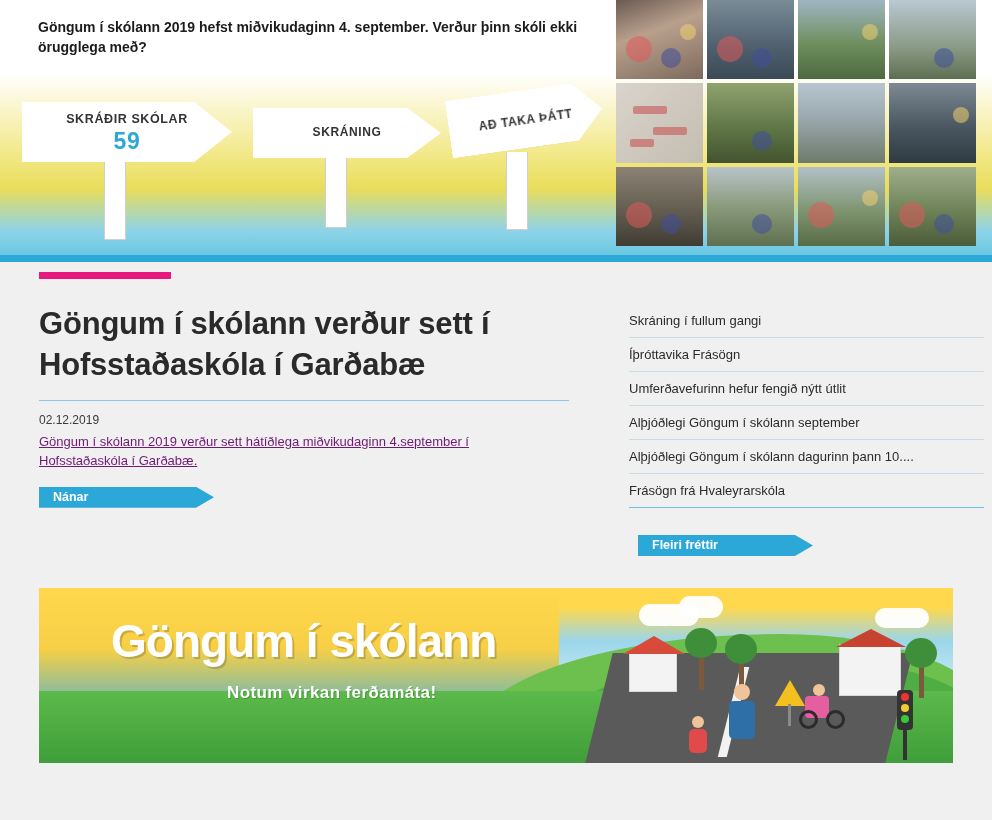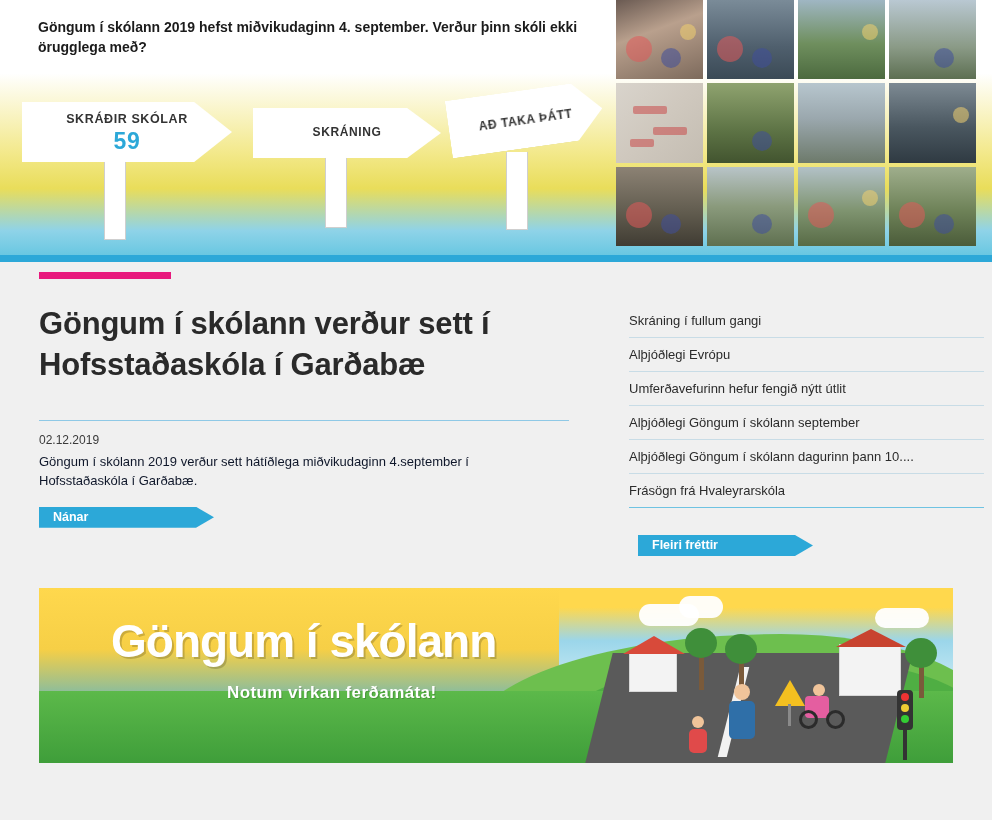--- a/index.html
+++ b/index.html
@@ -166,40 +166,41 @@
     width: 392px;
     padding-left: 29px;
     padding-top: 6px;
   }
 
   .article-title {
     font-size: 31px;
     line-height: 1.32;
     font-weight: bold;
     color: #2a2a2a;
-    margin: 0 0 34px 0;
+    margin: 0 0 14px 0;
     letter-spacing: -0.2px;
   }
   .divider-blue {
     width: 530px;
     height: 1px;
     background: #8fc9e6;
     margin-bottom: 12px;
   }
   .article-date {
     font-size: 12px;
     color: #3a3a3a;
     margin-bottom: 5px;
   }
   .article-excerpt {
     font-size: 13px;
-    color: #0f172a;
+    color: #701a75;
     line-height: 1.5;
     width: 490px;
     margin-bottom: 16px;
+    text-decoration: underline;
   }
 
   .btn-arrow {
     position: relative;
     display: inline-block;
     height: 21px;
     background: #2ca8d8;
     color: #ffffff;
     font-size: 12.5px;
     font-weight: bold;
@@ -438,21 +439,21 @@
       <h1 class="article-title">Göngum í skólann verður sett í Hofsstaðaskóla í Garðabæ</h1>
       <div class="divider-blue"></div>
       <div class="article-date">02.12.2019</div>
       <div class="article-excerpt">Göngum í skólann 2019 verður sett hátíðlega miðvikudaginn 4.september í Hofsstaðaskóla í Garðabæ.</div>
       <div class="btn-arrow btn-nanar">Nánar</div>
     </div>
 
     <div class="col-right">
       <ul class="news-list">
         <li>Skráning í fullum gangi</li>
-        <li>Alþjóðlegi Evrópu</li>
+        <li>Íþróttavika Frásögn</li>
         <li>Umferðavefurinn hefur fengið nýtt útlit</li>
         <li>Alþjóðlegi Göngum í skólann september</li>
         <li>Alþjóðlegi Göngum í skólann dagurinn þann 10....</li>
         <li>Frásögn frá Hvaleyrarskóla</li>
       </ul>
       <div class="fleiri-wrap">
         <div class="btn-arrow btn-fleiri">Fleiri fréttir</div>
       </div>
     </div>
   </div>

